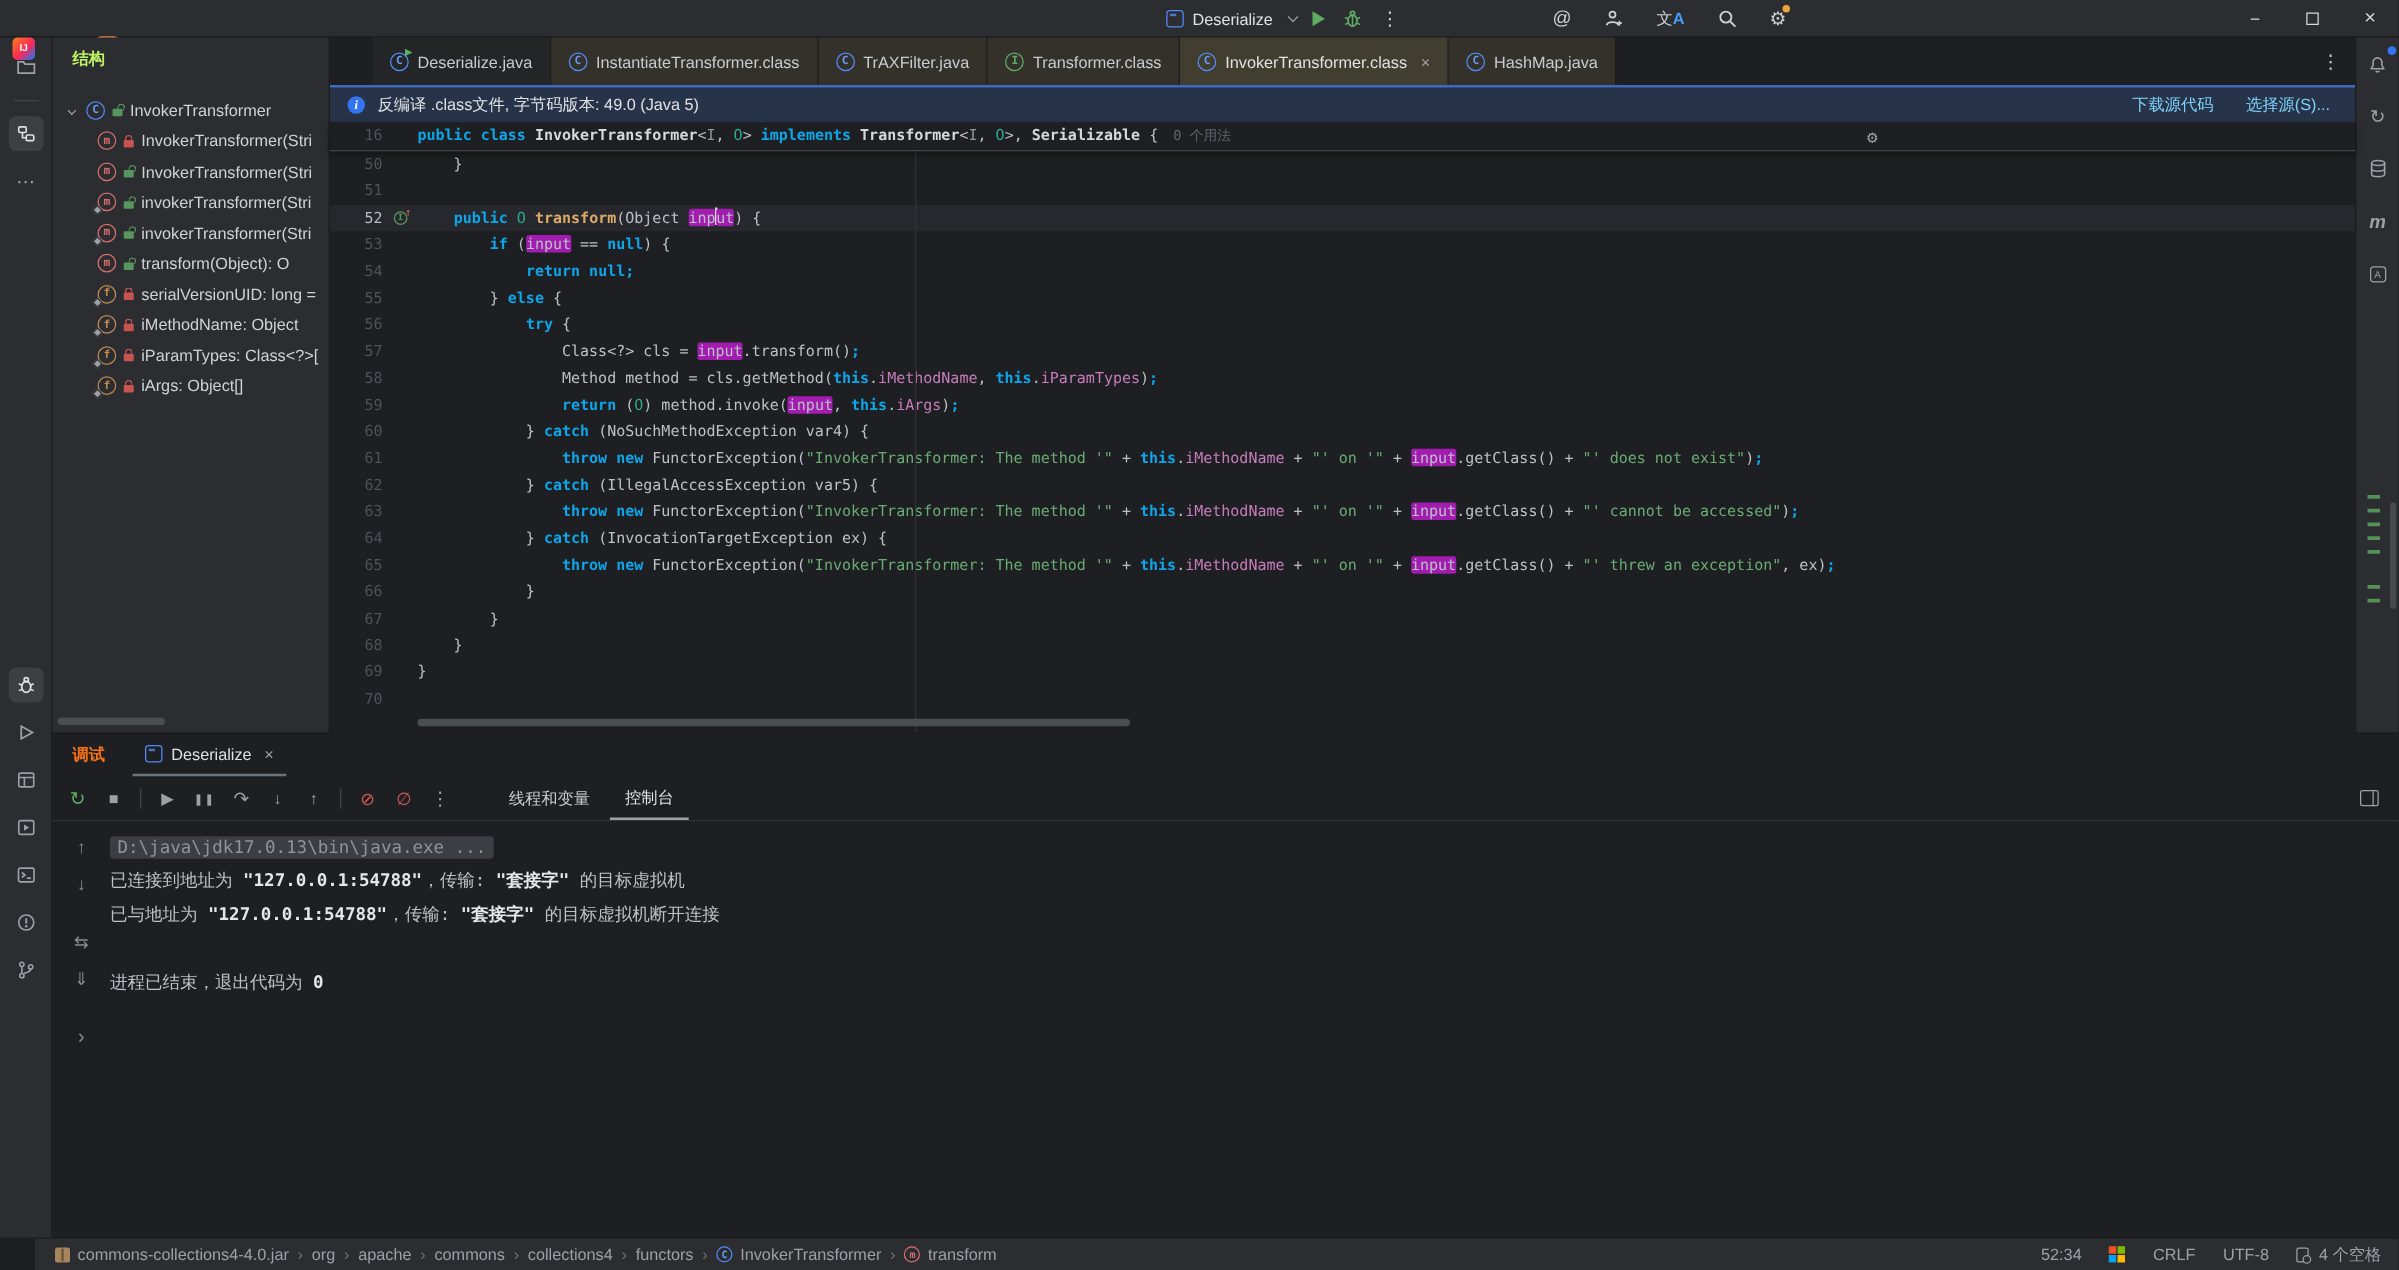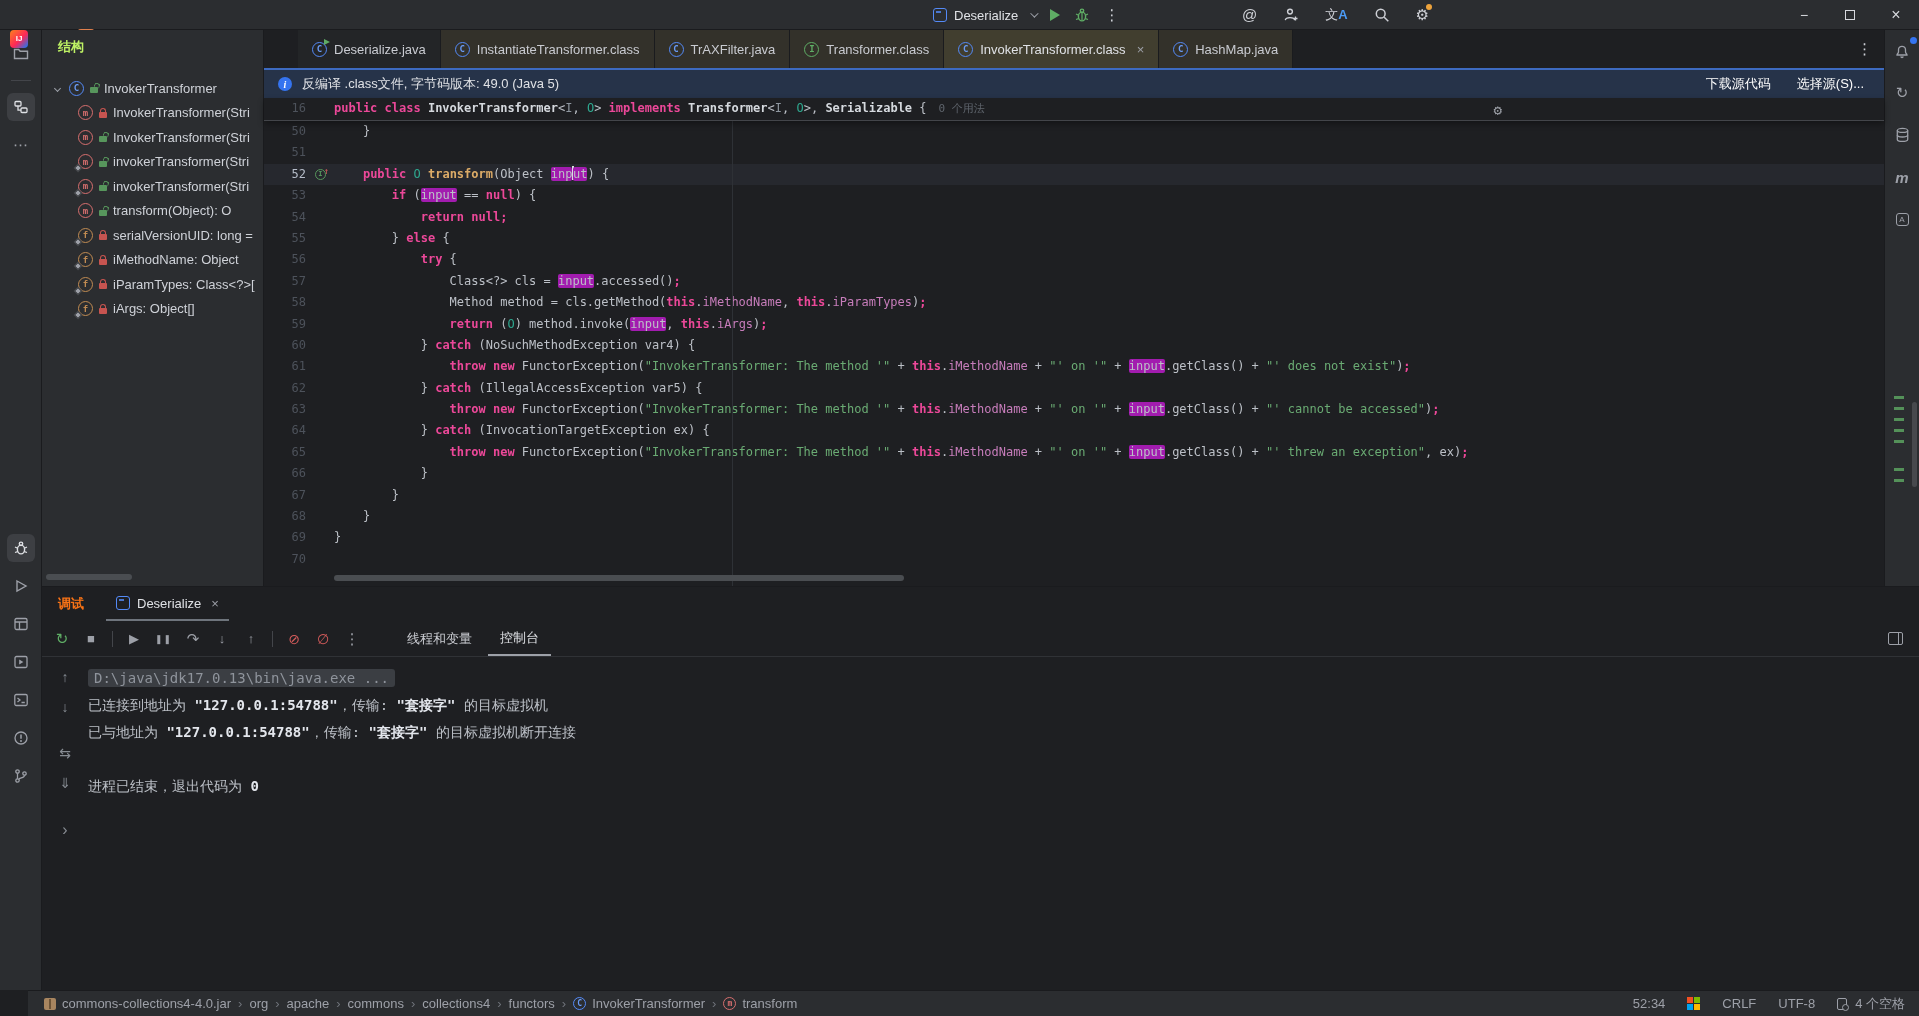--- a/index.html
+++ b/index.html
@@ -75,35 +75,35 @@
   .ticon{width:15px;height:15px;border-radius:50%;border:1.4px solid;font:bold 9px "DejaVu Sans Mono",monospace;
     display:flex;align-items:center;justify-content:center;flex:none;position:relative;}
   .ticon.cls{border-color:#548af7;color:#6a9bf5;}
   .ticon.itf{border-color:#5fad65;color:#5fad65;}
   .run-ovl{position:absolute;top:-4px;right:-4px;width:0;height:0;border-left:6px solid #5fad65;border-top:3.5px solid transparent;border-bottom:3.5px solid transparent;}
   .tab-kebab{margin-left:auto;display:flex;align-items:center;padding-right:12px;color:#ced0d6;font-size:15px;}
 
   .banner{height:30px;background:#263349;border-top:2px solid #3d6ac0;display:flex;align-items:center;padding:0 20px 0 14px;gap:10px;color:#dfe1e5;flex:none;}
   .info-dot{width:14px;height:14px;border-radius:50%;background:#3574f0;color:#fff;font:bold 10px "Liberation Serif",serif;display:flex;align-items:center;justify-content:center;font-style:italic;}
   .banner-links{margin-left:auto;display:flex;gap:26px;}
-  .blink{color:#ffffff;cursor:pointer;}
+  .blink{color:#7dd3fc;cursor:pointer;}
 
   .codefont{font-family:"DejaVu Sans Mono",monospace;font-size:12px;line-height:21.4px;}
   .sticky{height:23px;border-bottom:1px solid #43454a;box-shadow:0 3px 6px rgba(0,0,0,.35);position:relative;z-index:3;flex:none;background:#1e1f22;}
   .codeview{flex:1;position:relative;overflow:hidden;}
   .vguide{position:absolute;top:0;bottom:0;left:468px;width:1px;background:#2e3136;}
   .cl{display:flex;height:21.4px;white-space:pre;position:relative;}
   .cl.cur{background:#26282e;}
   .ln{width:46px;text-align:right;padding-right:4px;color:#4d525b;flex:none;font-family:"DejaVu Sans Mono",monospace;font-size:12px;}
   .cl.cur .ln{color:#b6bdc9;}
   .gslot{width:24px;flex:none;position:relative;display:flex;align-items:center;justify-content:center;}
   .ovr-ring{width:11px;height:11px;border-radius:50%;border:1.3px solid #57965c;color:#57965c;font:bold 7px "DejaVu Sans Mono",monospace;display:flex;align-items:center;justify-content:center;}
   .ovr-arrow{color:#d45b5b;font-size:9px;margin-left:-2px;margin-top:-6px;}
   .code{flex:1;}
-  .c-k{color:#ec4899;font-weight:bold;}
+  .c-k{color:#0ea5e9;font-weight:bold;}
   .c-d{color:#dcab67;font-weight:bold;}
   .c-s{color:#6aab73;}
   .c-f{color:#c77dbb;}
   .c-ti{color:#8e969f;}
   .c-to{color:#2ea990;}
   .c-b{color:#d5d9de;font-weight:bold;}
   .c-hl{background:#a21caf;border-radius:2px;}
   .c-i{color:#5f656d;font-size:11px;margin-left:12px;}
   .caret-bar{display:inline-block;width:1.5px;height:14px;background:#d8dce3;vertical-align:-2px;margin:0 -1px 0 0;}
   .sticky-gear{position:absolute;right:382px;top:2px;color:#9da0a8;font-size:14px;}
@@ -397,21 +397,21 @@
           </div>
         <div class="codeview codefont" id="codeview">
 
         <div class="cl"><span class="ln">50</span><span class="gslot"></span><span class="code"><span>    }</span></span></div>
             <div class="cl"><span class="ln">51</span><span class="gslot"></span><span class="code"></span></div>
             <div class="cl cur"><span class="ln">52</span><span class="gslot"><span class="ovr-ring">I</span><span class="ovr-arrow">↑</span></span><span class="code"><span>    </span><span class="c-k">public </span><span class="c-to">O</span><span> </span><span class="c-d">transform</span><span>(</span><span>Object </span><span class="c-hl">inp</span><span class="caret-bar"></span><span class="c-hl">ut</span><span>) {</span></span></div>
             <div class="cl"><span class="ln">53</span><span class="gslot"></span><span class="code"><span>        </span><span class="c-k">if </span><span>(</span><span class="c-hl">input</span><span> == </span><span class="c-k">null</span><span>) {</span></span></div>
             <div class="cl"><span class="ln">54</span><span class="gslot"></span><span class="code"><span>            </span><span class="c-k">return null;</span></span></div>
             <div class="cl"><span class="ln">55</span><span class="gslot"></span><span class="code"><span>        } </span><span class="c-k">else</span><span> {</span></span></div>
             <div class="cl"><span class="ln">56</span><span class="gslot"></span><span class="code"><span>            </span><span class="c-k">try</span><span> {</span></span></div>
-            <div class="cl"><span class="ln">57</span><span class="gslot"></span><span class="code"><span>                Class&lt;?&gt; cls = </span><span class="c-hl">input</span><span>.accessed()</span><span class="c-k">;</span></span></div>
+            <div class="cl"><span class="ln">57</span><span class="gslot"></span><span class="code"><span>                Class&lt;?&gt; cls = </span><span class="c-hl">input</span><span>.transform()</span><span class="c-k">;</span></span></div>
             <div class="cl"><span class="ln">58</span><span class="gslot"></span><span class="code"><span>                Method method = cls.getMethod(</span><span class="c-k">this</span><span>.</span><span class="c-f">iMethodName</span><span>, </span><span class="c-k">this</span><span>.</span><span class="c-f">iParamTypes</span><span>)</span><span class="c-k">;</span></span></div>
             <div class="cl"><span class="ln">59</span><span class="gslot"></span><span class="code"><span>                </span><span class="c-k">return </span><span>(</span><span class="c-to">O</span><span>) method.invoke(</span><span class="c-hl">input</span><span>, </span><span class="c-k">this</span><span>.</span><span class="c-f">iArgs</span><span>)</span><span class="c-k">;</span></span></div>
             <div class="cl"><span class="ln">60</span><span class="gslot"></span><span class="code"><span>            } </span><span class="c-k">catch</span><span> (NoSuchMethodException var4) {</span></span></div>
             <div class="cl"><span class="ln">61</span><span class="gslot"></span><span class="code"><span>                </span><span class="c-k">throw new </span><span>FunctorException(</span><span class="c-s">"InvokerTransformer: The method '"</span><span> + </span><span class="c-k">this</span><span>.</span><span class="c-f">iMethodName</span><span> + </span><span class="c-s">"' on '"</span><span> + </span><span class="c-hl">input</span><span>.getClass() + </span><span class="c-s">"' does not exist"</span><span>)</span><span class="c-k">;</span></span></div>
             <div class="cl"><span class="ln">62</span><span class="gslot"></span><span class="code"><span>            } </span><span class="c-k">catch</span><span> (IllegalAccessException var5) {</span></span></div>
             <div class="cl"><span class="ln">63</span><span class="gslot"></span><span class="code"><span>                </span><span class="c-k">throw new </span><span>FunctorException(</span><span class="c-s">"InvokerTransformer: The method '"</span><span> + </span><span class="c-k">this</span><span>.</span><span class="c-f">iMethodName</span><span> + </span><span class="c-s">"' on '"</span><span> + </span><span class="c-hl">input</span><span>.getClass() + </span><span class="c-s">"' cannot be accessed"</span><span>)</span><span class="c-k">;</span></span></div>
             <div class="cl"><span class="ln">64</span><span class="gslot"></span><span class="code"><span>            } </span><span class="c-k">catch</span><span> (InvocationTargetException ex) {</span></span></div>
             <div class="cl"><span class="ln">65</span><span class="gslot"></span><span class="code"><span>                </span><span class="c-k">throw new </span><span>FunctorException(</span><span class="c-s">"InvokerTransformer: The method '"</span><span> + </span><span class="c-k">this</span><span>.</span><span class="c-f">iMethodName</span><span> + </span><span class="c-s">"' on '"</span><span> + </span><span class="c-hl">input</span><span>.getClass() + </span><span class="c-s">"' threw an exception"</span><span>, ex)</span><span class="c-k">;</span></span></div>
             <div class="cl"><span class="ln">66</span><span class="gslot"></span><span class="code"><span>            }</span></span></div>
             <div class="cl"><span class="ln">67</span><span class="gslot"></span><span class="code"><span>        }</span></span></div>

